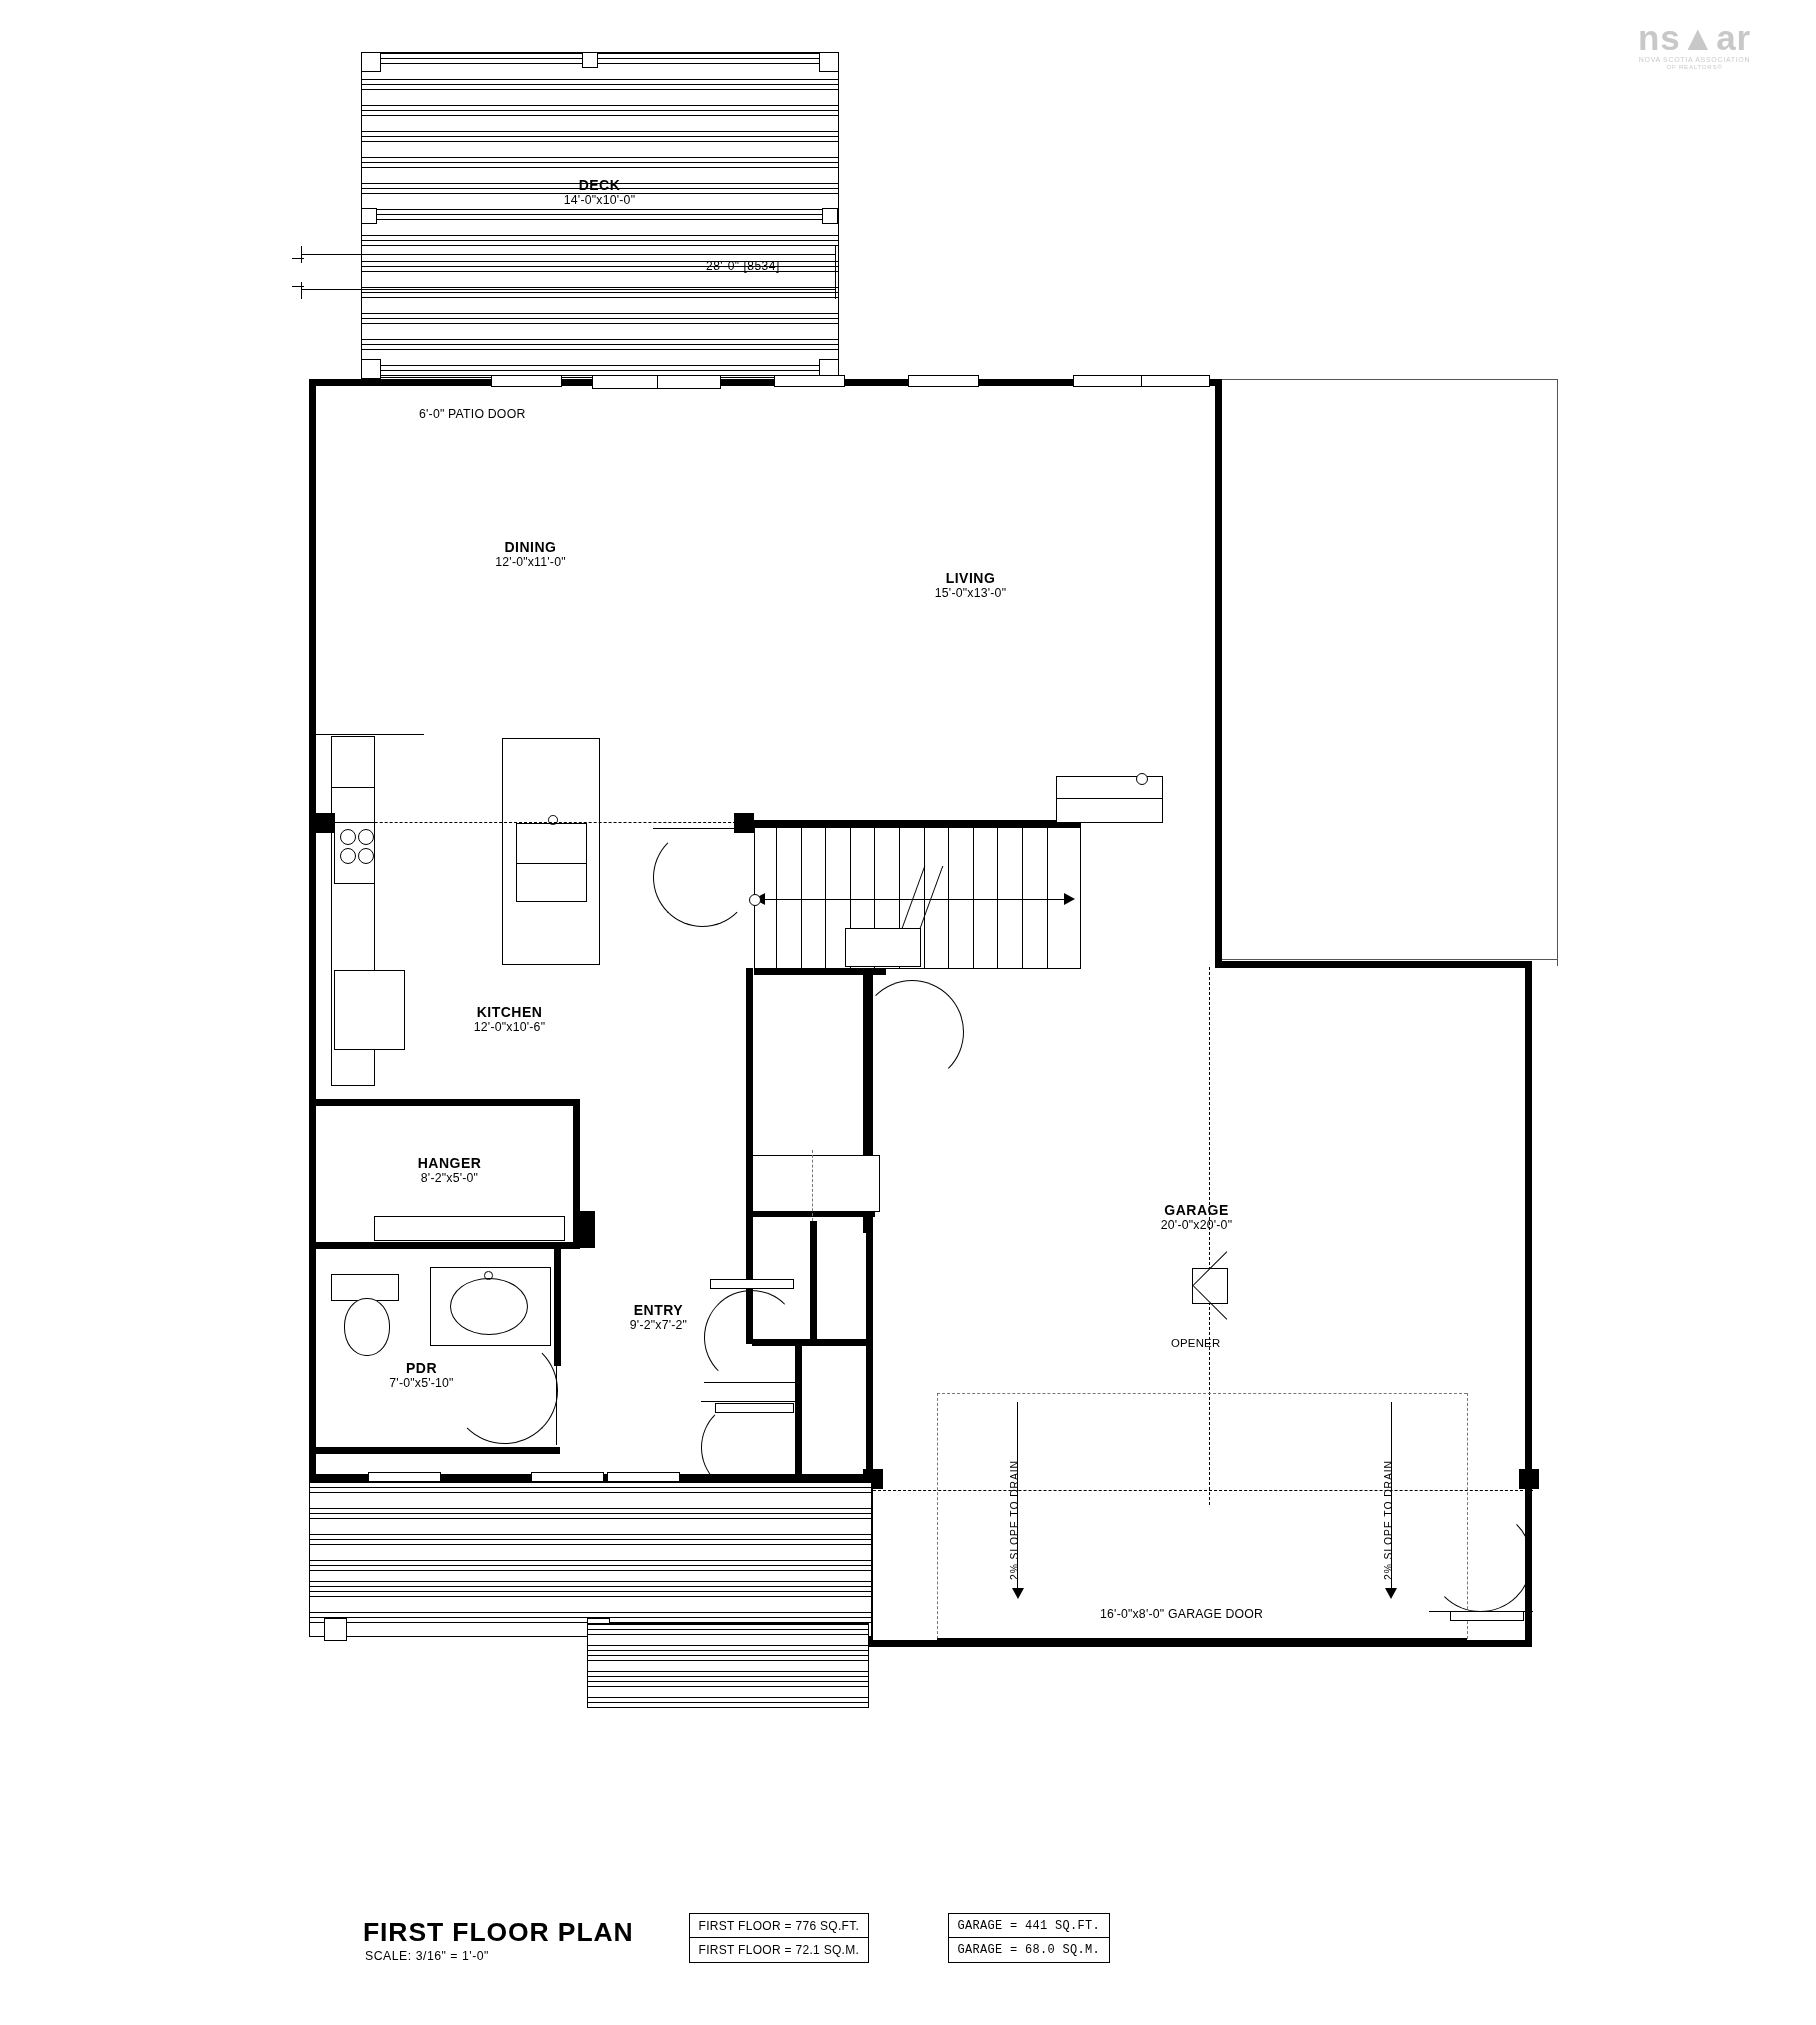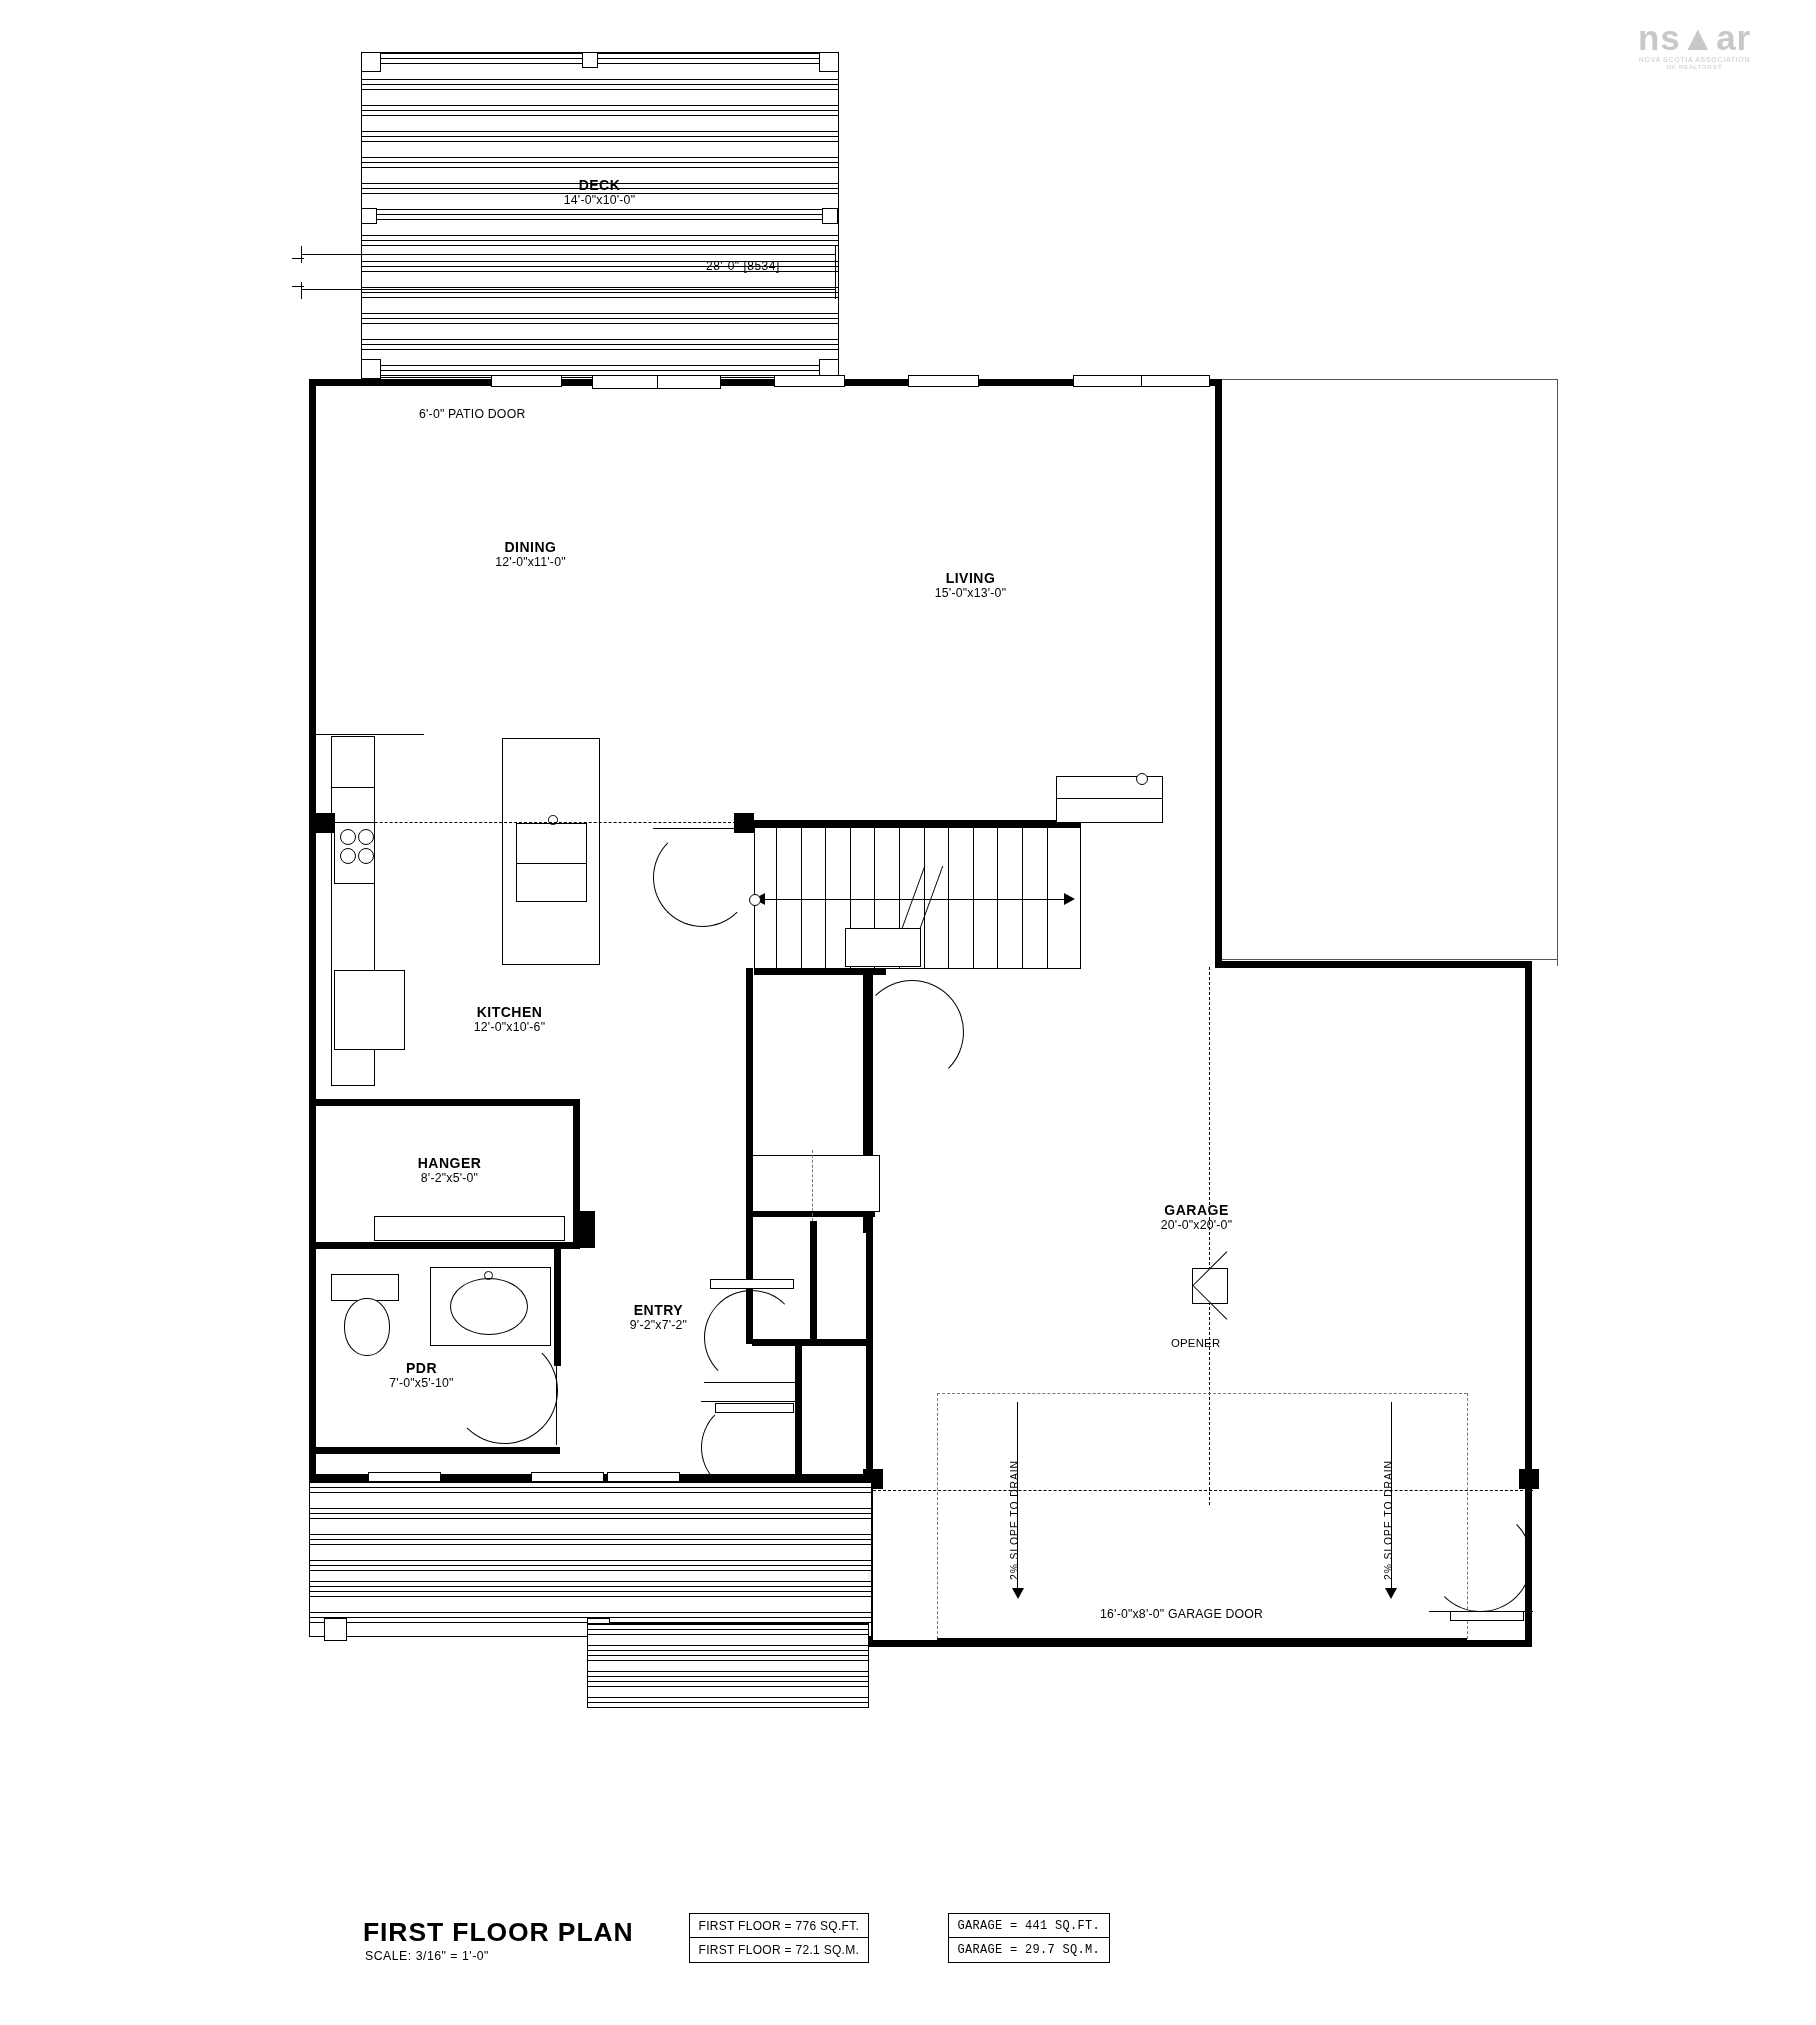--- a/index.html
+++ b/index.html
@@ -390,19 +390,19 @@
     </tr>
   </tbody>
     </table>
 
   <table class="area-table" style="left:948px; top:1913px;font-family:Liberation Mono, monospace;">
     <tbody>
         <tr>
       <td>GARAGE = 441 SQ.FT.</td>
     </tr>
     <tr>
-      <td>GARAGE = 29.7 SQ.M.</td>
+      <td>GARAGE = 68.0 SQ.M.</td>
     </tr>
   </tbody>
     </table>
 
 </div>
 
 
 </body></html>

